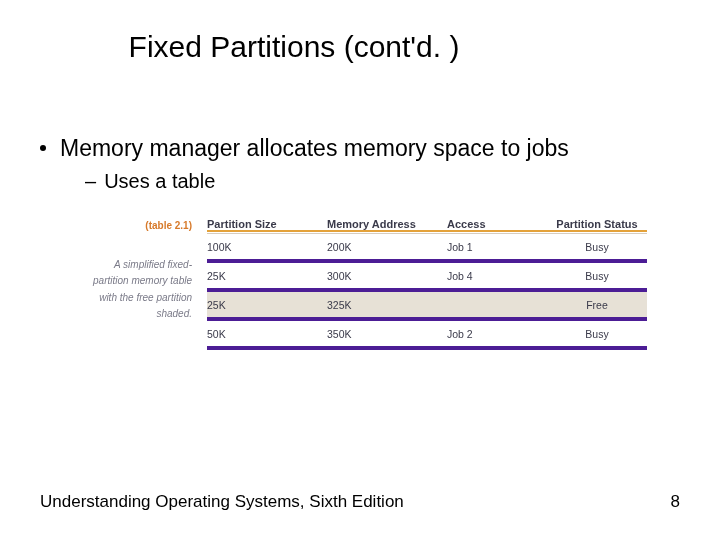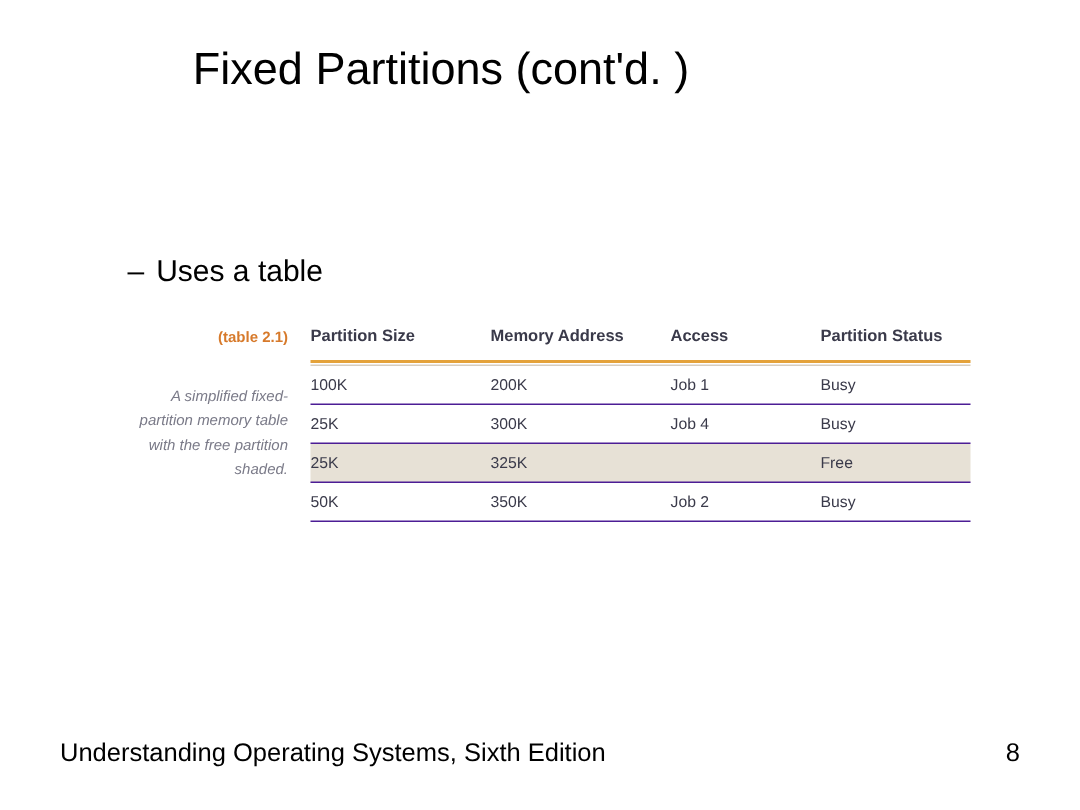--- a/index.html
+++ b/index.html
@@ -81,41 +81,40 @@
     position: absolute;
     left: 115px;
     top: 0;
     width: 440px;
   }
   .thead {
     display: flex;
     font-size: 11px;
     color: #3a3a4a;
     font-weight: 600;
-    padding-bottom: 10px;
   }
   .col-size   { width: 120px; }
   .col-addr   { width: 120px; }
   .col-access { width: 100px; }
-  .col-status { width: 100px; text-align: left; }
+  .col-status { width: 100px; text-align: center; }
   .rule-orange {
     height: 2px;
     background: #e4a23a;
     margin-bottom: 1px;
   }
   .rule-thin {
     height: 1px;
     background: #d7cdbf;
   }
   .trow {
     display: flex;
     font-size: 10.5px;
     color: #3a3a4a;
     padding: 7px 0 6px 0;
-    border-bottom: 1px solid #4c1d95;
+    border-bottom: 4px solid #4c1d95;
   }
   .trow.free {
     background: #e7e1d6;
   }
   .footer-left {
     position: absolute;
     left: 40px;
     bottom: 28px;
     font-size: 17px;
   }
@@ -126,20 +125,23 @@
     font-size: 17px;
   }
 </style>
 </head>
 <body>
 
 <div class="slide">
 
   <div class="title">Fixed Partitions (cont'd. )</div>
 
+  <div class="bullet1">
+    <span class="dot"></span><span>Memory manager allocates memory space to jobs</span>
+  </div>
 
   <div class="bullet2">
     <span class="dash">–</span><span>Uses a table</span>
   </div>
 
   <div class="figure">
 
     <div class="caption">
       <span class="tlabel">(table 2.1)</span>
       <span>A simplified fixed-</span><br>

